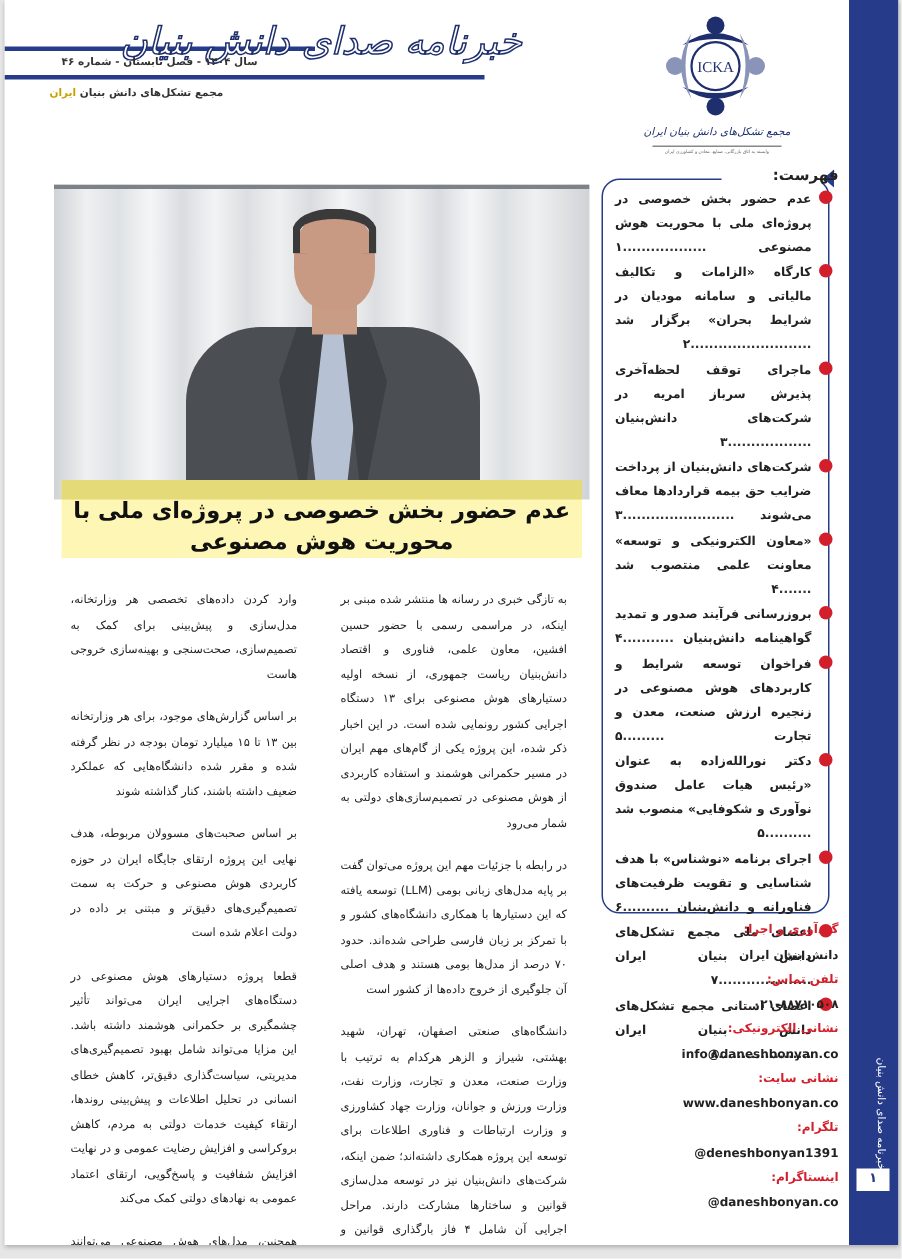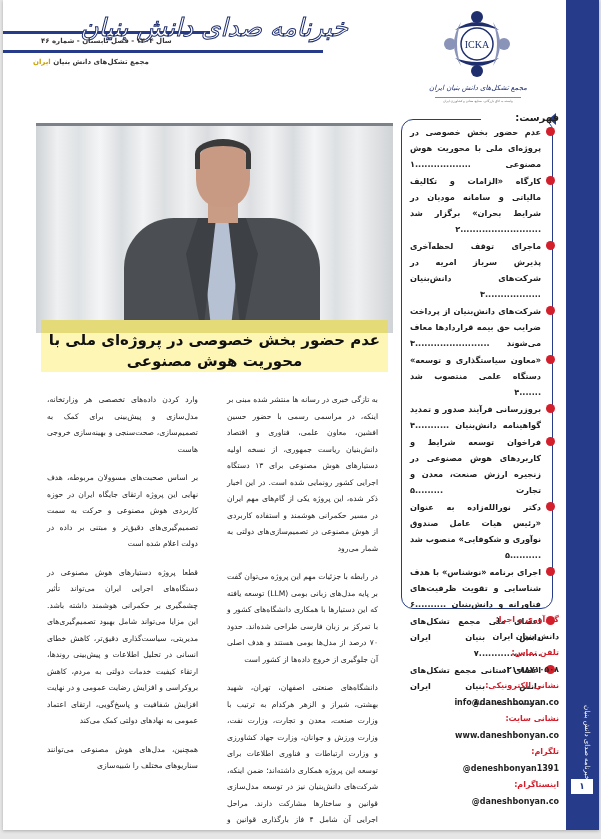--- a/index.html
+++ b/index.html
@@ -176,21 +176,21 @@
 
   <div class="toc-box"></div>
   <div class="toc-box-gap"></div>
   <div class="toc-heading-arrow"></div>
   <div class="toc-heading">فهرست:</div>
   <ul class="toc-list" id="toc-list">
       <li class="toc-item"><span class="toc-bullet"></span><span class="toc-title-text">عدم حضور بخش خصوصی در پروژه‌ای ملی با محوریت هوش مصنوعی</span> <span class="toc-leader">..................</span><span class="toc-page">۱</span></li>
       <li class="toc-item"><span class="toc-bullet"></span><span class="toc-title-text">کارگاه «الزامات و تکالیف مالیاتی و سامانه مودیان در شرایط بحران» برگزار شد</span> <span class="toc-leader">..........................</span><span class="toc-page">۲</span></li>
       <li class="toc-item"><span class="toc-bullet"></span><span class="toc-title-text">ماجرای توقف لحظه‌آخری پذیرش سرباز امریه در شرکت‌های دانش‌بنیان</span> <span class="toc-leader">..................</span><span class="toc-page">۳</span></li>
       <li class="toc-item"><span class="toc-bullet"></span><span class="toc-title-text">شرکت‌های دانش‌بنیان از پرداخت ضرایب حق بیمه قراردادها معاف می‌شوند</span> <span class="toc-leader">........................</span><span class="toc-page">۳</span></li>
-      <li class="toc-item"><span class="toc-bullet"></span><span class="toc-title-text">«معاون سیاستگذاری و توسعه» دستگاه علمی منتصوب شد</span> <span class="toc-leader">.......</span><span class="toc-page">۴</span></li>
+      <li class="toc-item"><span class="toc-bullet"></span><span class="toc-title-text">«معاون الکترونیکی و توسعه» معاونت علمی منتصوب شد</span> <span class="toc-leader">.......</span><span class="toc-page">۴</span></li>
       <li class="toc-item"><span class="toc-bullet"></span><span class="toc-title-text">بروزرسانی فرآیند صدور و تمدید گواهینامه دانش‌بنیان</span> <span class="toc-leader">...........</span><span class="toc-page">۴</span></li>
       <li class="toc-item"><span class="toc-bullet"></span><span class="toc-title-text">فراخوان توسعه شرایط و کاربردهای هوش مصنوعی در زنجیره ارزش صنعت، معدن و تجارت</span> <span class="toc-leader">.........</span><span class="toc-page">۵</span></li>
       <li class="toc-item"><span class="toc-bullet"></span><span class="toc-title-text">دکتر نورالله‌زاده به عنوان «رئیس هیات عامل صندوق نوآوری و شکوفایی» منصوب شد</span> <span class="toc-leader">..........</span><span class="toc-page">۵</span></li>
       <li class="toc-item"><span class="toc-bullet"></span><span class="toc-title-text">اجرای برنامه «نوشناس» با هدف شناسایی و تقویت ظرفیت‌های فناورانه و دانش‌بنیان</span> <span class="toc-leader">..........</span><span class="toc-page">۶</span></li>
       <li class="toc-item"><span class="toc-bullet"></span><span class="toc-title-text">اعضای ملی مجمع تشکل‌های دانش بنیان ایران</span> <span class="toc-leader">....................</span><span class="toc-page">۷</span></li>
       <li class="toc-item"><span class="toc-bullet"></span><span class="toc-title-text">اعضای استانی مجمع تشکل‌های دانش بنیان ایران</span> <span class="toc-leader">....................</span><span class="toc-page">۸</span></li>
     </ul>
 
   <div class="contact">
     <div class="lbl">گردآوری و اجرا:</div>
@@ -226,17 +226,18 @@
   <div class="headline-band-top"></div>
   <div class="headline">عدم حضور بخش خصوصی در پروژه‌ای ملی با محوریت هوش مصنوعی</div>
 
   <div class="col col-right" id="col-right">
       <p>به تازگی خبری در رسانه ها منتشر شده مبنی بر اینکه، در مراسمی رسمی با حضور حسین افشین، معاون علمی، فناوری و اقتصاد دانش‌بنیان ریاست جمهوری، از نسخه اولیه دستیارهای هوش مصنوعی برای ۱۳ دستگاه اجرایی کشور رونمایی شده است. در این اخبار ذکر شده، این پروژه یکی از گام‌های مهم ایران در مسیر حکمرانی هوشمند و استفاده کاربردی از هوش مصنوعی در تصمیم‌سازی‌های دولتی به شمار می‌رود</p>
       <p>در رابطه با جزئیات مهم این پروژه می‌توان گفت بر پایه مدل‌های زبانی بومی (LLM) توسعه یافته که این دستیارها با همکاری دانشگاه‌های کشور و با تمرکز بر زبان فارسی طراحی شده‌اند. حدود ۷۰ درصد از مدل‌ها بومی هستند و هدف اصلی آن جلوگیری از خروج داده‌ها از کشور است</p>
       <p>دانشگاه‌های صنعتی اصفهان، تهران، شهید بهشتی، شیراز و الزهر هرکدام به ترتیب با وزارت صنعت، معدن و تجارت، وزارت نفت، وزارت ورزش و جوانان، وزارت جهاد کشاورزی و وزارت ارتباطات و فناوری اطلاعات برای توسعه این پروژه همکاری داشته‌اند؛ ضمن اینکه، شرکت‌های دانش‌بنیان نیز در توسعه مدل‌سازی قوانین و ساختارها مشارکت دارند. مراحل اجرایی آن شامل ۴ فاز بارگذاری قوانین و آیین‌نامه‌ها برای تشخیص مغایرت‌ها،</p>
     </div>
   <div class="col col-left" id="col-left">
       <p>وارد کردن داده‌های تخصصی هر وزارتخانه، مدل‌سازی و پیش‌بینی برای کمک به تصمیم‌سازی، صحت‌سنجی و بهینه‌سازی خروجی هاست</p>
+      <p>بر اساس گزارش‌های موجود، برای هر وزارتخانه بین ۱۳ تا ۱۵ میلیارد تومان بودجه در نظر گرفته شده و مقرر شده دانشگاه‌هایی که عملکرد ضعیف داشته باشند، کنار گذاشته شوند</p>
       <p>بر اساس صحبت‌های مسوولان مربوطه، هدف نهایی این پروژه ارتقای جایگاه ایران در حوزه کاربردی هوش مصنوعی و حرکت به سمت تصمیم‌گیری‌های دقیق‌تر و مبتنی بر داده در دولت اعلام شده است</p>
       <p>قطعا پروژه دستیارهای هوش مصنوعی در دستگاه‌های اجرایی ایران می‌تواند تأثیر چشمگیری بر حکمرانی هوشمند داشته باشد. این مزایا می‌تواند شامل بهبود تصمیم‌گیری‌های مدیریتی، سیاست‌گذاری دقیق‌تر، کاهش خطای انسانی در تحلیل اطلاعات و پیش‌بینی روندها، ارتقاء کیفیت خدمات دولتی به مردم، کاهش بروکراسی و افزایش رضایت عمومی و در نهایت افزایش شفافیت و پاسخ‌گویی، ارتقای اعتماد عمومی به نهادهای دولتی کمک می‌کند</p>
       <p>همچنین، مدل‌های هوش مصنوعی می‌توانند سناریوهای مختلف را شبیه‌سازی</p>
     </div>
 </div>
 
 </body></html>

